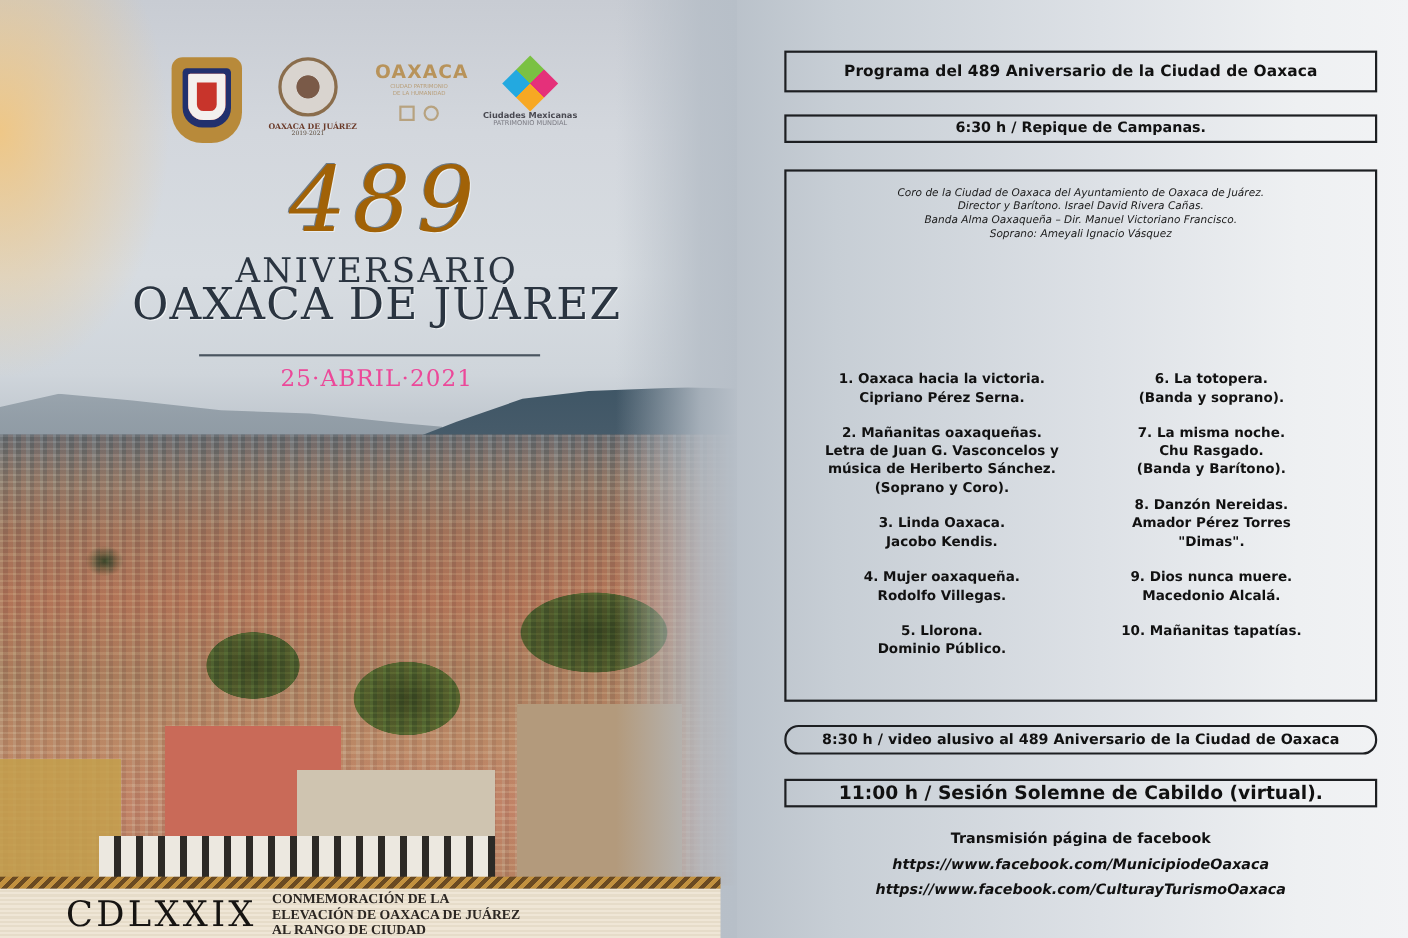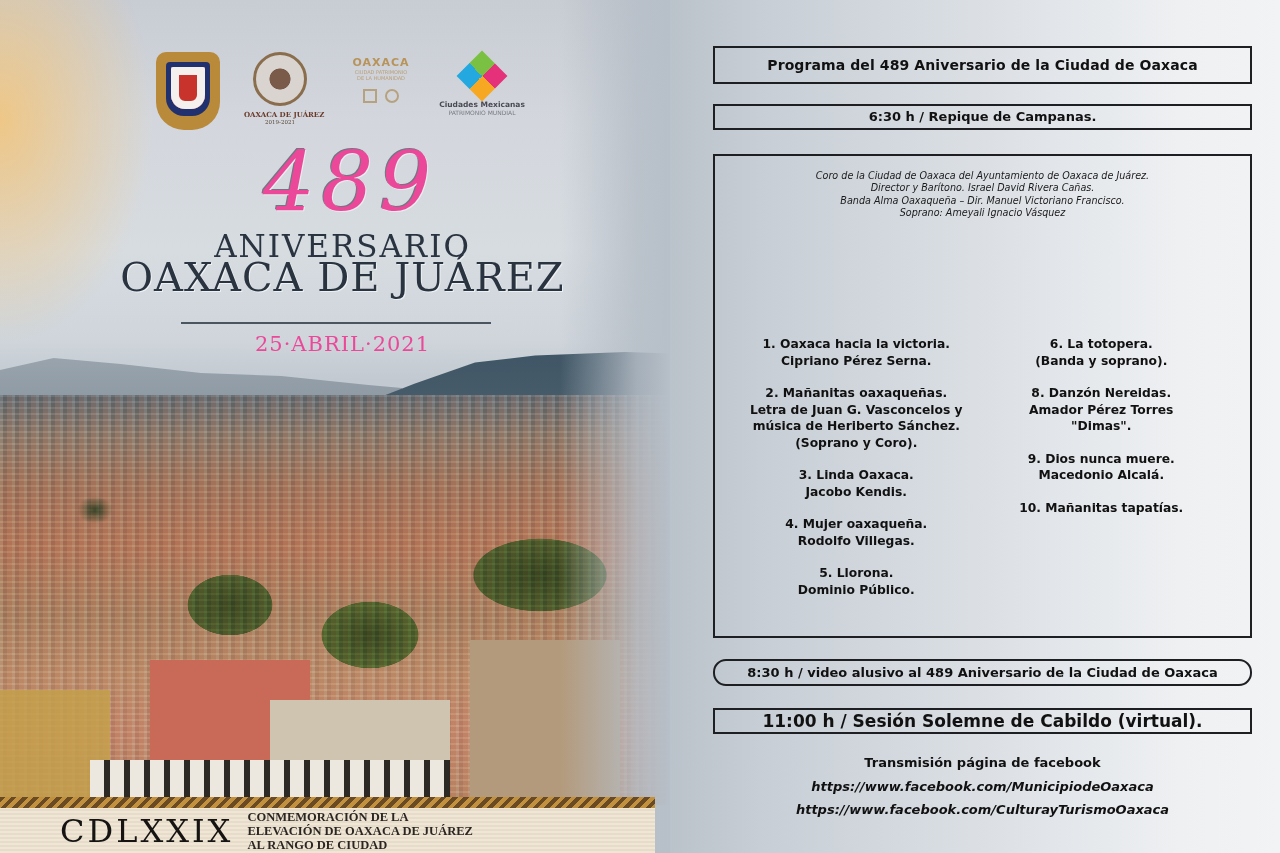--- a/index.html
+++ b/index.html
@@ -97,37 +97,37 @@
   .seal {
     position: absolute; left: 88px; top: 0; width: 72px; height: 78px; text-align: center;
   }
   .seal-ring {
     width: 54px; height: 54px; margin: 0 auto; border-radius: 50%;
     border: 3px solid #8a6d4c; background: radial-gradient(circle, #7a5a48 30%, #d9d4cf 32%, #d9d4cf 100%);
   }
   .seal-name { font-family: "DejaVu Serif", serif; font-size: 7px; font-weight: bold; color: #6b3b2a; margin-top: 4px; white-space: nowrap; }
   .seal-years { font-family: "DejaVu Serif", serif; font-size: 5.5px; color: #5a4a3a; }
   .oax-logo { position: absolute; left: 185px; top: 4px; width: 80px; text-align: center; }
-  .oax-title { font-family: "DejaVu Sans", sans-serif; font-weight: bold; font-size: 11px; color: #b8935a; letter-spacing: 1px; }
+  .oax-title { font-family: "DejaVu Sans", sans-serif; font-weight: bold; font-size: 17px; color: #b8935a; letter-spacing: 1px; }
   .oax-sub { font-size: 5px; line-height: 6px; color: #b9a07c; }
   .oax-icons { margin-top: 8px; display: flex; justify-content: center; gap: 8px; }
   .oax-icons span { display: inline-block; width: 14px; height: 14px; border: 2px solid #b7a27f; }
   .oax-icons span:last-child { border-radius: 50%; }
   .cm-logo { position: absolute; left: 276px; top: 6px; width: 100px; text-align: center; }
   .cm-mark {
     width: 36px; height: 36px; margin: 0 auto; transform: rotate(45deg);
     background: conic-gradient(#e5307a 0 25%, #f7a823 0 50%, #23a9e0 0 75%, #7ac143 0);
   }
   .cm-name { font-size: 7.5px; font-weight: bold; color: #4a4a52; margin-top: 6px; }
   .cm-sub { font-size: 6px; color: #7a7a82; }
 
   .title-489 {
     position: absolute; left: 0; width: 700px; top: 138px; text-align: center;
     font-family: "DejaVu Serif", serif; font-style: italic; font-size: 82px; line-height: 90px;
-    color: #ec4899; letter-spacing: 6px;
+    color: #a16207; letter-spacing: 6px;
     text-shadow: 1px 1px 0 #e9edf0, -1px -1px 0 #6d7882;
   }
   .title-aniv {
     position: absolute; left: 0; width: 685px; top: 228px; text-align: center;
     font-family: "DejaVu Serif", serif; font-size: 31px; letter-spacing: 2px; color: #2a3440;
   }
   .title-city {
     position: absolute; left: 0; width: 685px; top: 254px; text-align: center;
     font-family: "DejaVu Serif", serif; font-size: 40px; letter-spacing: 1px; color: #2a3440;
     text-shadow: 1px 1px 0 #eef1f3;
@@ -260,20 +260,25 @@
         <div>5. Llorona.</div>
         <div>Dominio Público.</div>
       </div>
     </div>
     <div class="song-col right">
       <div class="song">
         <div>6. La totopera.</div>
         <div>(Banda y soprano).</div>
       </div>
       <div class="song">
+        <div>7. La misma noche.</div>
+        <div>Chu Rasgado.</div>
+        <div>(Banda y Barítono).</div>
+      </div>
+      <div class="song">
         <div>8. Danzón Nereidas.</div>
         <div>Amador Pérez Torres</div>
         <div>"Dimas".</div>
       </div>
       <div class="song">
         <div>9. Dios nunca muere.</div>
         <div>Macedonio Alcalá.</div>
       </div>
       <div class="song">
         <div>10. Mañanitas tapatías.</div>

